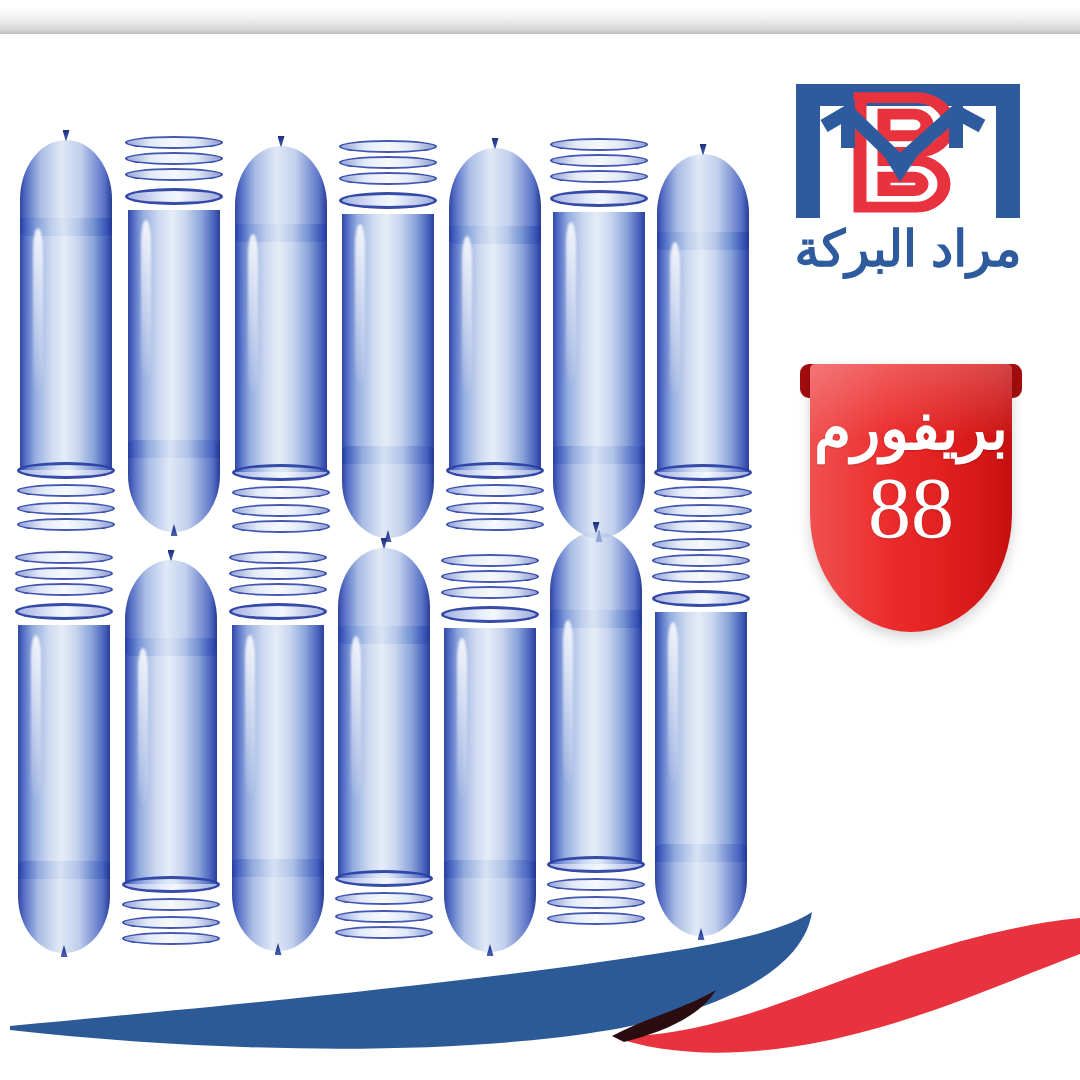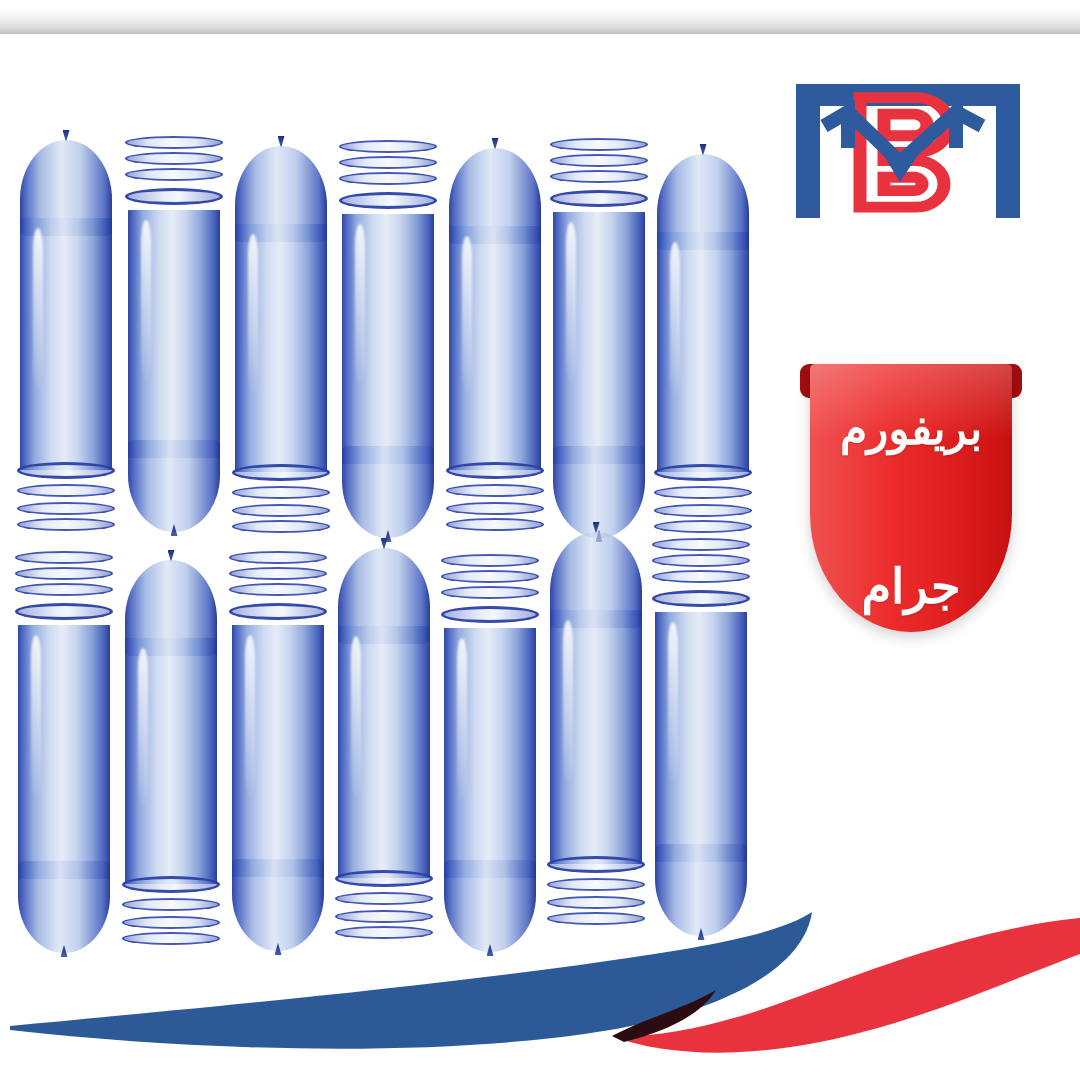--- a/index.html
+++ b/index.html
@@ -94,21 +94,21 @@
     box-shadow:0 5px 14px rgba(0,0,0,.18);}
   .curl{position:absolute;top:12px;width:17px;height:34px;background:#a50d0d;}
   .curl.l{left:0;border-radius:9px 3px 3px 9px;}
   .curl.r{right:0;border-radius:3px 9px 9px 3px;}
   .badge-sheen{position:absolute;left:10px;top:12px;width:202px;height:268px;
     border-radius:5px 5px 101px 101px / 5px 5px 118px 118px;
     background:linear-gradient(to bottom,rgba(255,255,255,.22),rgba(255,255,255,0) 28%);
     pointer-events:none;}
   .badge-line{position:absolute;left:0;width:202px;text-align:center;color:#fff;
     text-shadow:0 1px 2px rgba(0,0,0,.16);}
-  .b-title{top:36px;font-size:44px;font-weight:700;direction:rtl;line-height:58px;}
+  .b-title{top:36px;font-size:60px;font-weight:700;direction:rtl;line-height:58px;}
   .b-num{top:98px;font-size:86px;line-height:92px;font-family:"Liberation Serif",serif;font-weight:400;}
   .b-unit{top:196px;font-size:48px;font-weight:700;direction:rtl;line-height:54px;}
 
   
   .swoosh{position:absolute;left:0;bottom:0;width:1080px;height:230px;}
 </style>
 </head>
 <body>
 
 <div id="stage">
@@ -292,30 +292,31 @@
 
       <path d="M8 6 H232 V140 H208 V28 H32 V140 H8 Z" fill="#2d5b9e"></path>
 
       <path d="M72 26 H128 a33 33 0 0 1 0 66 H96 v10 h32 a28 28 0 0 1 0 56 H72 Z
                M96 46 v26 h30 a13 13 0 0 0 0 -26 Z
                M96 122 v16 h30 a8 8 0 0 0 0 -16 Z" fill="none" stroke="#e8333f" stroke-width="13" transform="translate(0,-2) scale(1 0.83)"></path>
 
       <path d="M36 48 L60 34 L60 70 M60 34 L112 84 L168 34 L168 70 M168 34 L194 48" fill="none" stroke="#2d5b9e" stroke-width="14" stroke-linejoin="miter"></path>
       <path d="M86 62 L112 86 L140 62 L112 104 Z" fill="#2d5b9e"></path>
     </svg>
+    <div class="logo-ar">مراد البركة</div>
   </div>
 
   <div class="badge">
     <div class="curl l"></div>
     <div class="curl r"></div>
     <div class="badge-body"></div>
     <div class="badge-sheen"></div>
     <div style="position:absolute;left:10px;top:12px;width:202px;height:268px;">
       <div class="badge-line b-title">بريفورم</div>
-      <div class="badge-line b-unit">جرام</div>
+      <div class="badge-line b-num">88</div>
     </div>
   </div>
 
   <svg class="swoosh" viewBox="0 0 1080 230">
 
     <path d="M1080 68 C 980 78, 880 116, 800 146 C 720 176, 660 188, 612 186
              C 664 206, 740 208, 820 192 C 920 172, 1010 130, 1080 104 Z" fill="#e8333f"></path>
 
     <path d="M10 176 C 180 160, 420 138, 600 112 C 700 98, 780 84, 812 62
              C 806 104, 760 140, 680 164 C 540 206, 260 208, 10 180 Z" fill="#2c5a96"></path>

